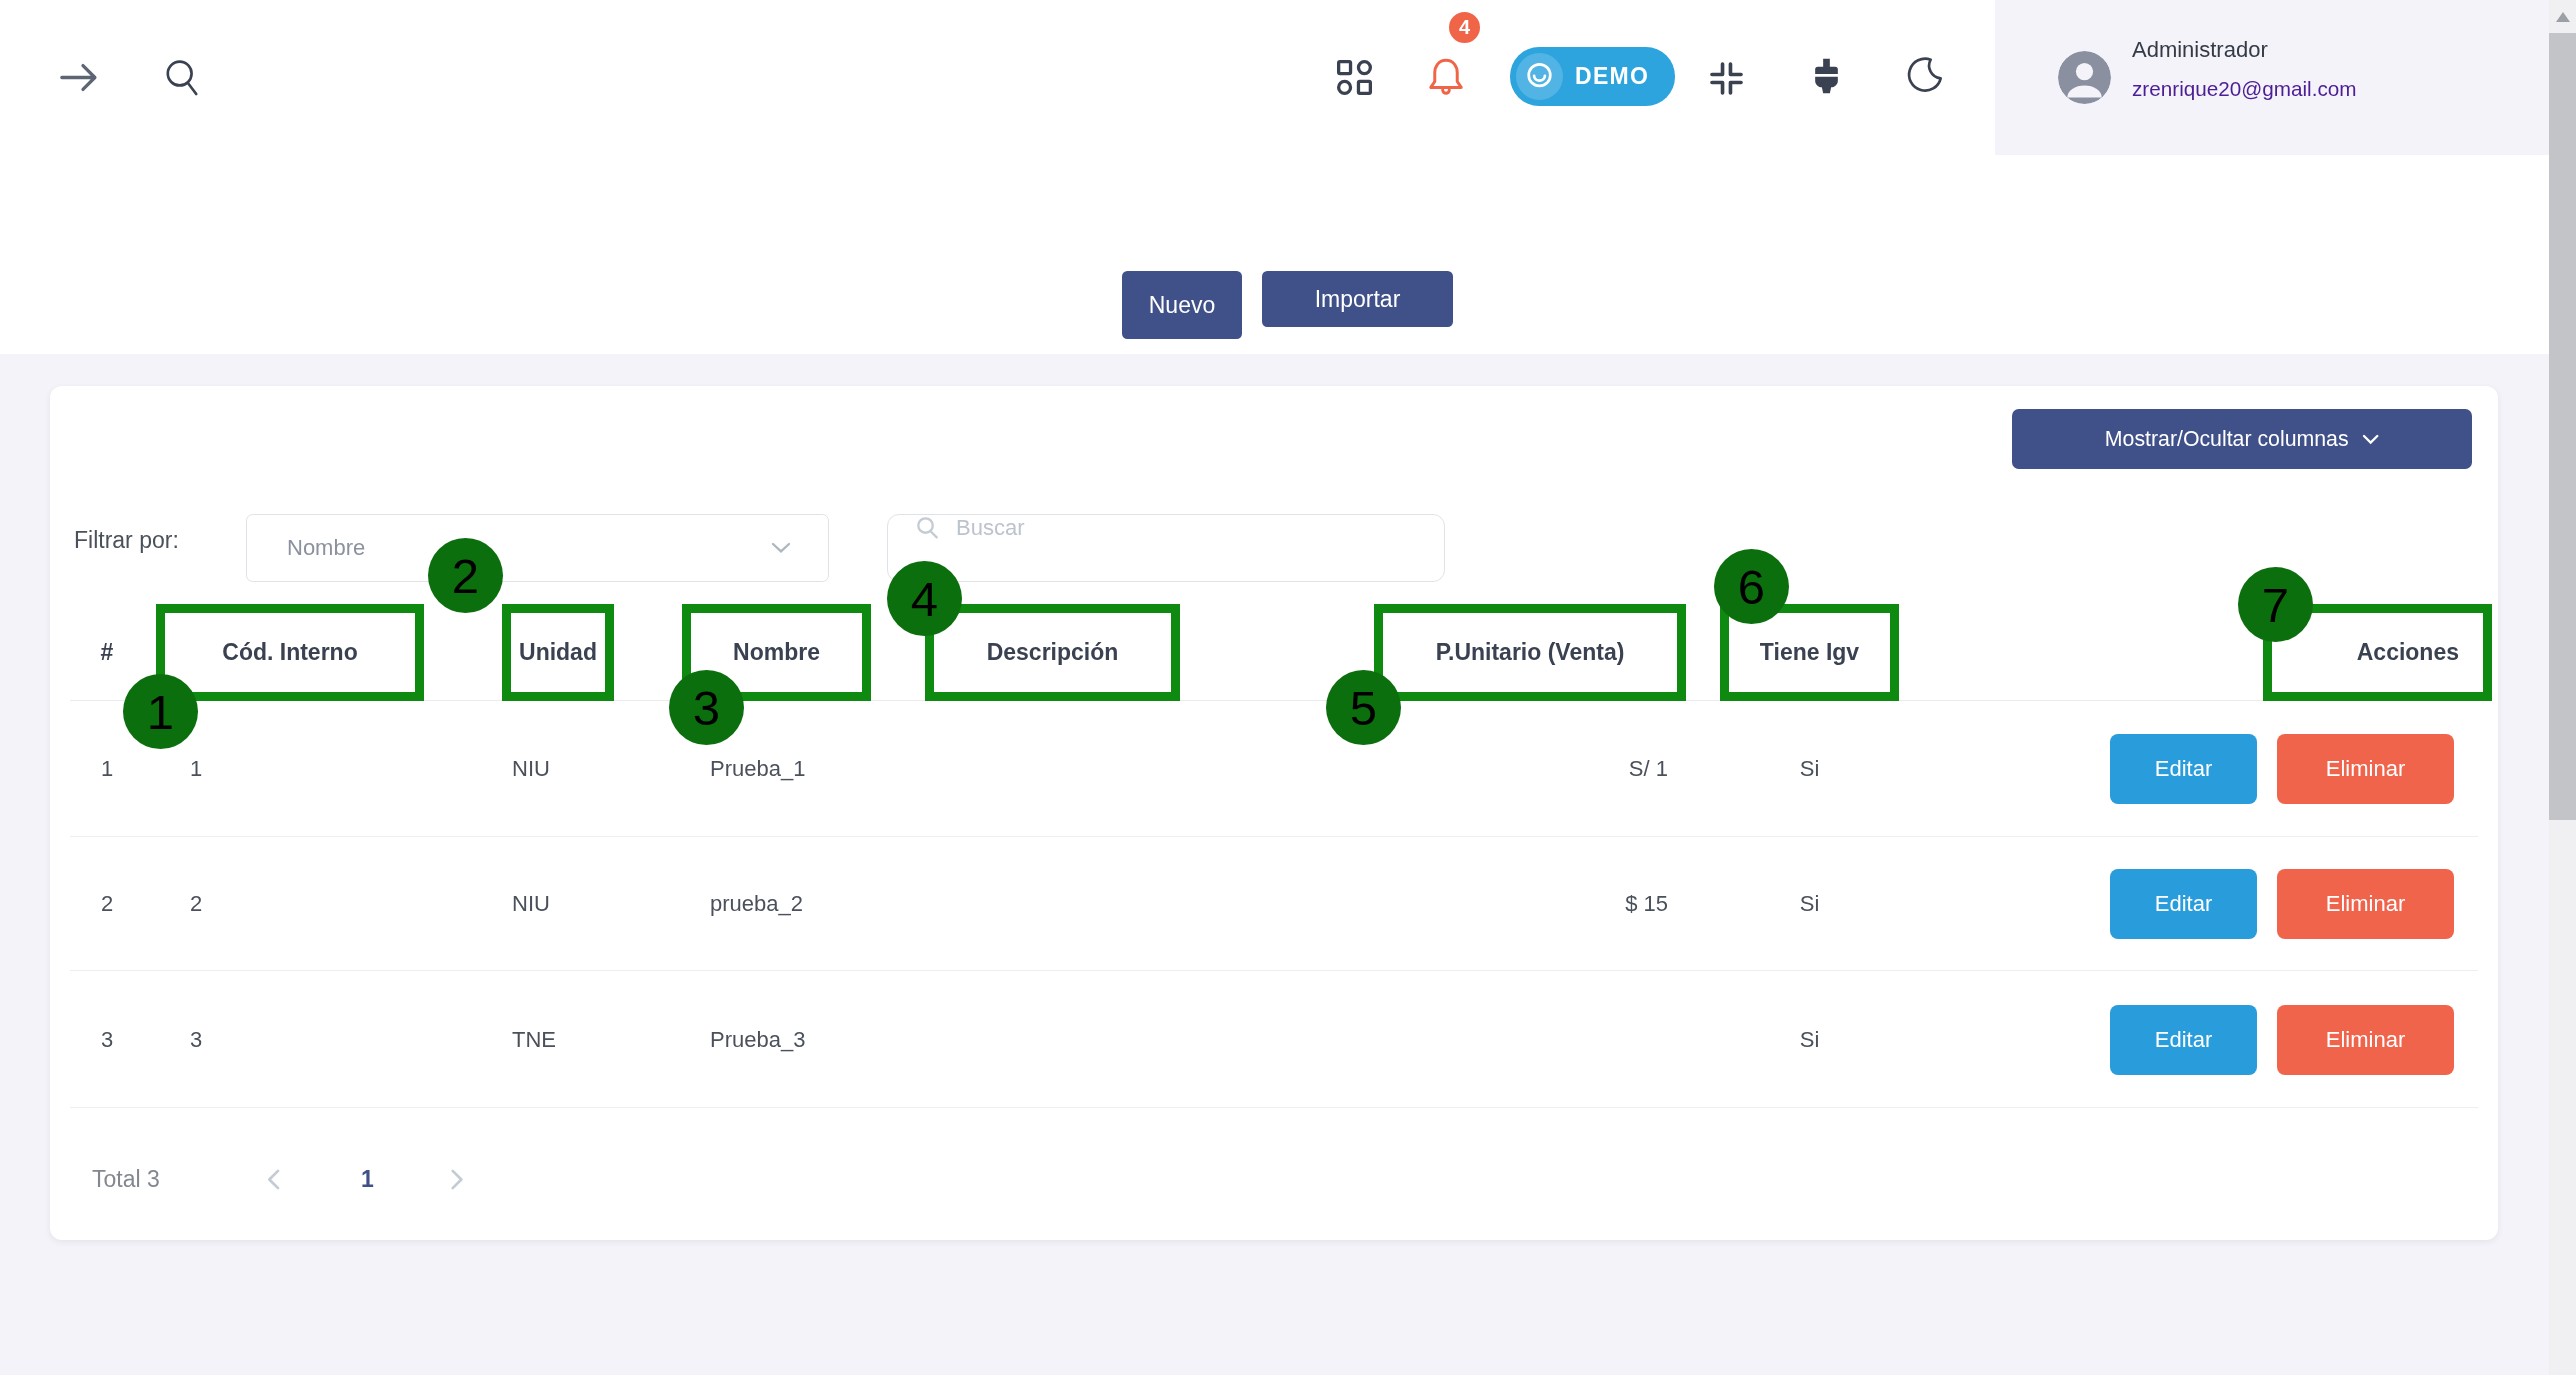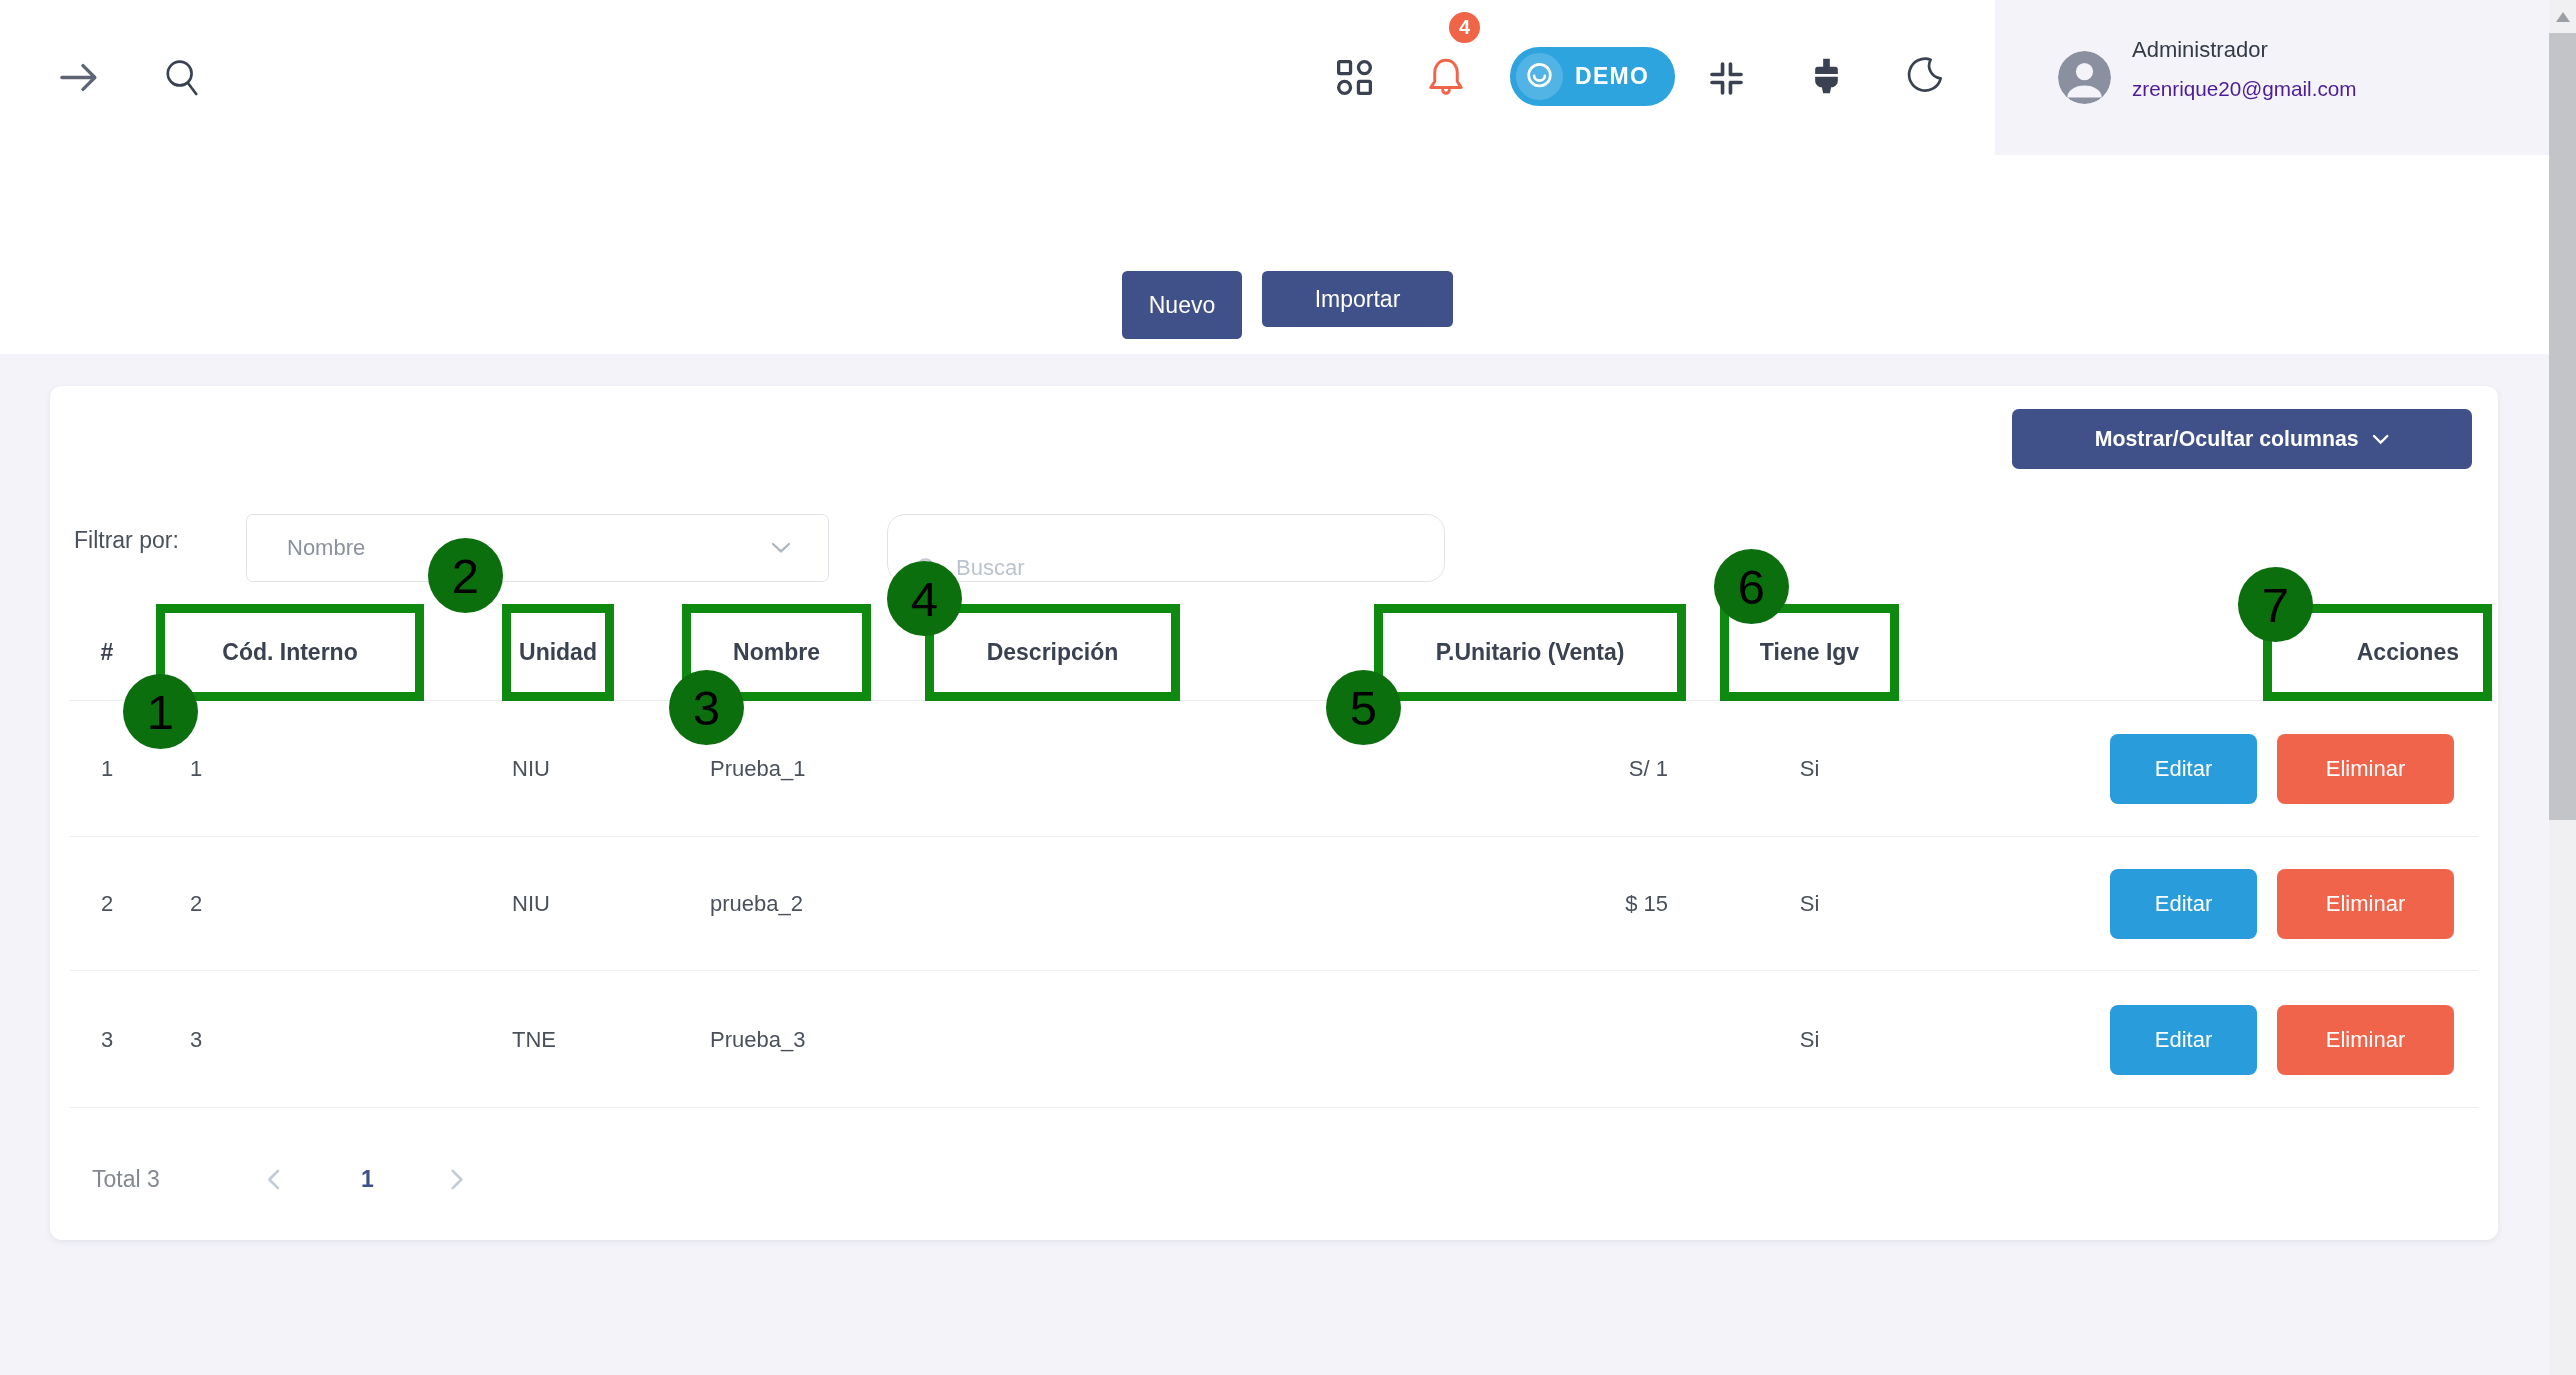--- a/index.html
+++ b/index.html
@@ -36,26 +36,26 @@
   
   .actionrow{position:absolute;left:0;top:244px;width:2549px;height:109px;background:#fff}
   .btn{display:flex;align-items:center;justify-content:center;border:none;cursor:pointer;color:#fff;font-family:inherit}
   .btn-primary{background:#405189;border-radius:5.3px;font-size:23px;font-weight:500}
   .btn-new{position:absolute;left:1122px;top:27px;width:120px;height:68px}
   .btn-import{position:absolute;left:1262px;top:27px;width:191px;height:56px}
 
   
   .content{position:absolute;left:0;top:354px;width:2549px;height:1021px;background:#f3f3f9}
   .card{position:absolute;left:50px;top:32px;width:2448px;height:854px;background:#fff;border-radius:12px;box-shadow:0 2px 6.7px rgba(56,65,74,.08)}
-  .btn-columns{position:absolute;left:1962px;top:23.4px;width:460px;height:60px;border-radius:6.7px;font-size:21.3px;font-weight:700;gap:13.3px}
+  .btn-columns{position:absolute;left:1962px;top:23.4px;width:460px;height:60px;border-radius:6.7px;font-size:21.3px;font-weight:400;gap:13.3px}
 
   .filter-label{position:absolute;left:24px;top:141px;font-size:23px;color:#4b515b}
   .select{position:absolute;left:196px;top:128px;width:583px;height:68px;border:1.3px solid #dfe3e8;border-radius:6.7px;background:#fff;display:flex;align-items:center;justify-content:space-between;padding:0 37px 0 40px;cursor:pointer}
   .select-value{font-size:22px;color:#8b919e}
-  .search{position:absolute;left:837px;top:128px;width:558px;height:68px;border:1.3px solid #dfe3e8;border-radius:18px;background:#fff;display:flex;align-items:flex-end;padding:0 20px 0 27px;gap:16px}
+  .search{position:absolute;left:837px;top:128px;width:558px;height:68px;border:1.3px solid #dfe3e8;border-radius:12px;background:#fff;display:flex;align-items:flex-start;padding:0 20px 0 27px;gap:16px}
   .search input{border:none;outline:none;font-size:22px;color:#4b515b;flex:1;background:transparent;font-family:inherit}
   .search input::placeholder{color:#bcc3cc}
 
   
   .thead-cell{position:absolute;top:218px;height:97px;display:flex;align-items:center;justify-content:center;font-size:23px;font-weight:700;color:#3a4150;white-space:nowrap;z-index:2}
   .gbox{border:9.3px solid #0e8a10;background:transparent}
   #th-hash{left:27px;width:60px}
   #box-cod{left:106px;width:268px}
   #box-unit{left:452px;width:112px}
   #box-name{left:632px;width:189px}

